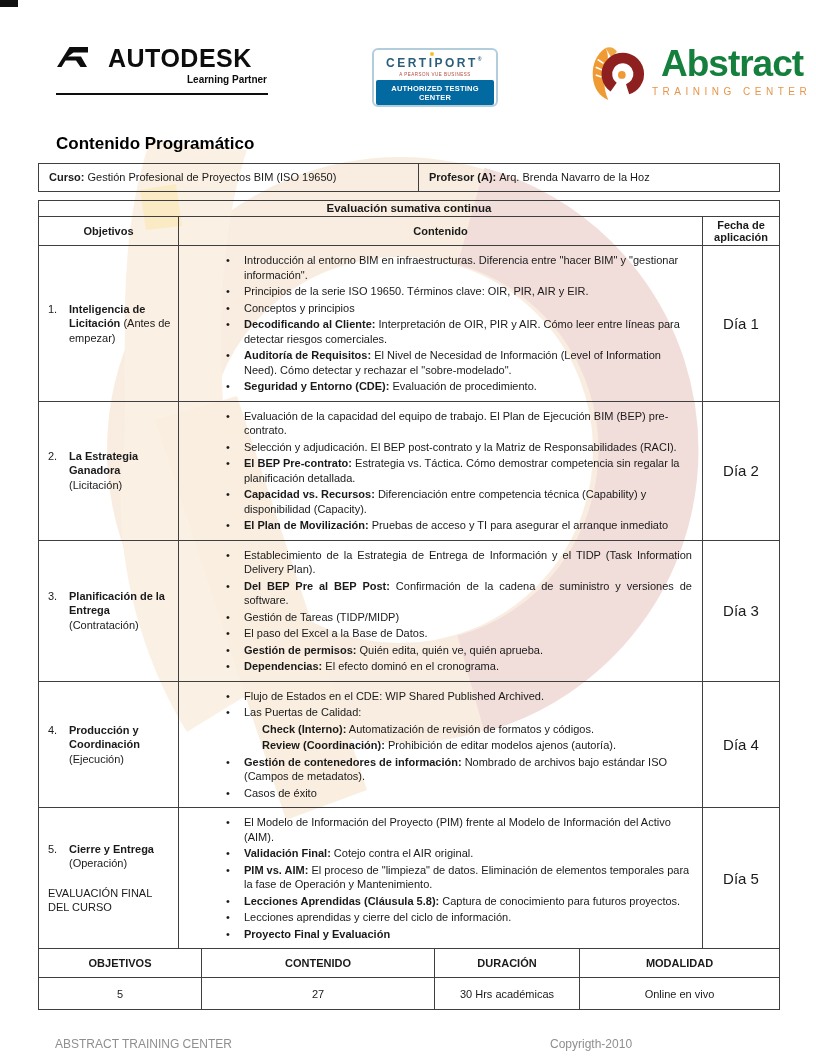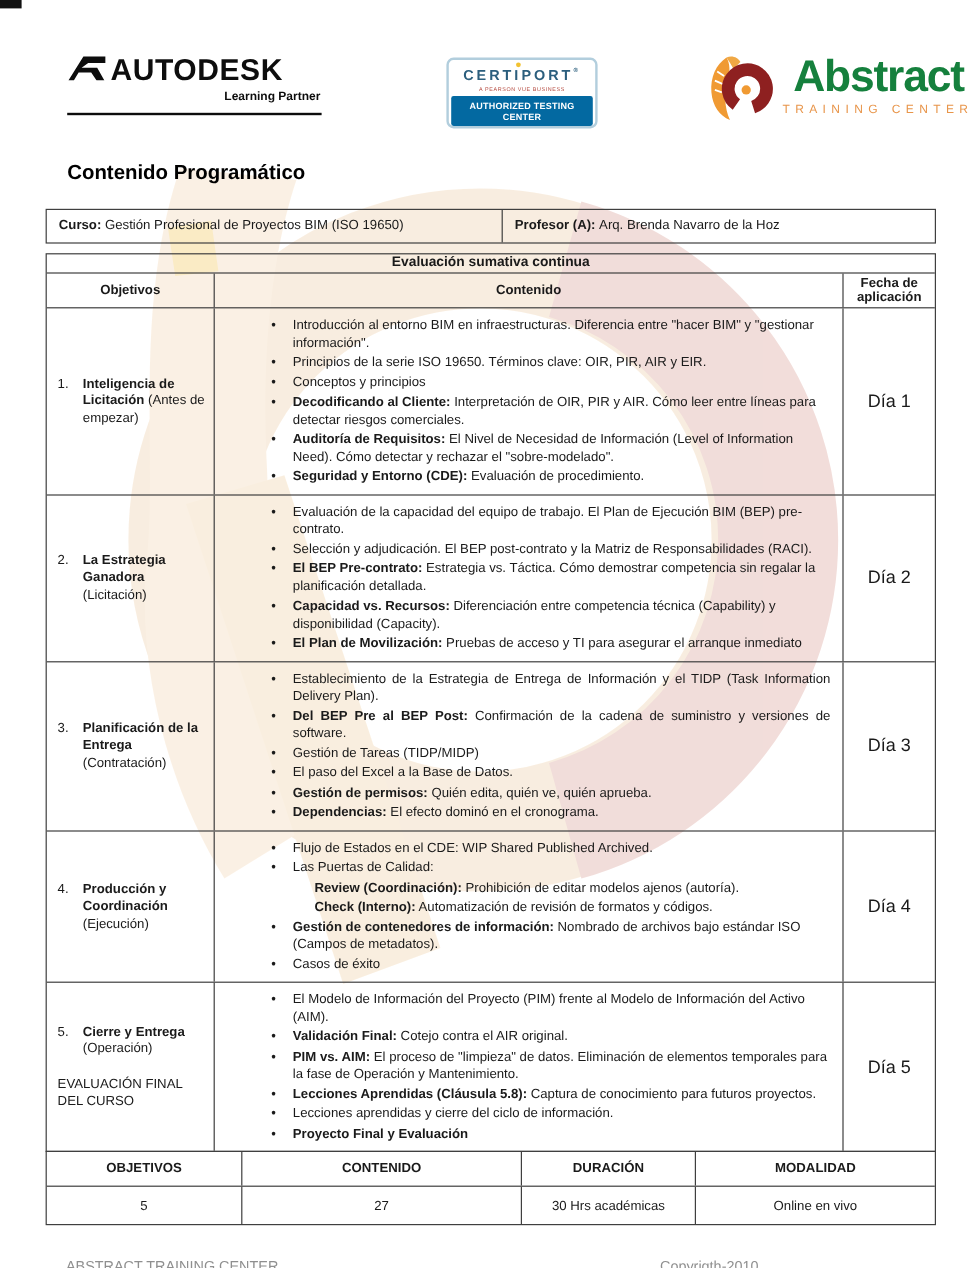--- a/index.html
+++ b/index.html
@@ -5,21 +5,21 @@
   html,body{margin:0;padding:0;background:#e9e9e9;}
   .page{width:816px;height:1057px;background:#ffffff;position:relative;overflow:hidden;
         font-family:"Liberation Sans", sans-serif;color:#1a1a1a;margin:0 auto;}
   .wm{position:absolute;top:0;left:0;z-index:0;pointer-events:none;}
   .content{position:relative;z-index:1;}
   .scan-artifact{position:absolute;top:0;left:0;width:18px;height:7px;background:#111;z-index:2;}
 
   
   .header{position:relative;height:72px;margin-top:45px;}
   .autodesk{position:absolute;left:56px;top:1px;width:212px;}
-  .ad-row{display:flex;align-items:flex-end;gap:4px;}
+  .ad-row{display:flex;align-items:flex-start;gap:20px;}
   .ad-name{font-size:25px;font-weight:800;letter-spacing:0.5px;color:#0d0d0d;line-height:1;}
   .ad-sub{text-align:right;font-weight:700;font-size:10px;color:#0d0d0d;margin-top:3px;padding-right:1px;}
   .ad-rule{border-top:2px solid #0d0d0d;margin-top:8px;}
 
   .certiport{position:absolute;left:372px;top:3px;width:126px;height:59px;box-sizing:border-box;
              border:2px solid #b2cedd;border-radius:6px;background:#fff;display:flex;flex-direction:column;}
   .cp-name{text-align:center;margin-top:7px;font-size:12px;font-weight:700;letter-spacing:2.5px;color:#2b5e7d;line-height:1;}
   .cp-i{position:relative;}
   .cp-i::before{content:"";position:absolute;top:-4px;left:1px;width:4px;height:4px;border-radius:50%;background:#f2c230;}
   .cp-reg{font-size:5px;vertical-align:top;}
@@ -29,21 +29,21 @@
 
   .abstract{position:absolute;left:588px;top:0;display:flex;align-items:flex-start;}
   .ab-text{margin-left:2px;}
   .ab-name{font-size:37px;font-weight:700;color:#15803d;line-height:1;letter-spacing:-1px;margin-left:13px;}
   .ab-sub{font-size:10px;color:#e8954a;letter-spacing:4.5px;margin-top:4px;padding-left:4px;white-space:nowrap;}
 
   
   .doc-title{font-size:17px;font-weight:bold;color:#000;margin:17px 0 0 56px;}
 
   
-  .info-table{display:flex;margin:20px 36px 0 38px;border:1px solid #3f3f3f;background:transparent;}
+  .info-table{display:flex;margin:9px 36px 0 38px;border:1px solid #3f3f3f;background:transparent;}
   .info-cell{padding:6px 8px 7px 10px;font-size:11px;line-height:14px;box-sizing:border-box;}
   .info-cell b{margin-right:3px;}
   .info-cell-curso{width:380px;border-right:1px solid #3f3f3f;}
   .info-cell-prof{flex:1;}
 
   
   .main-table{margin:8px 36px 0 38px;border:1px solid #3f3f3f;background:transparent;}
   .banner{border-bottom:1px solid #3f3f3f;text-align:center;font-weight:bold;font-size:11.5px;padding:1px 0 2px 0;}
   .hrow{display:flex;border-bottom:1px solid #3f3f3f;}
   .hcell{font-weight:bold;font-size:11px;display:flex;align-items:center;justify-content:center;text-align:center;box-sizing:border-box;}
@@ -275,25 +275,25 @@
               <div class="bullet">
                 <span class="mark">•</span>
                 <div class="btext">Flujo de Estados en el CDE: WIP Shared Published Archived.</div>
               </div>
               <div class="bullet">
                 <span class="mark">•</span>
                 <div class="btext">Las Puertas de Calidad:</div>
               </div>
               <div class="bullet indent">
                 <span class="mark">•</span>
+                <div class="btext"><b>Check (Interno):</b> Automatización de revisión de formatos y códigos.</div>
+              </div>
+              <div class="bullet indent">
+                <span class="mark">•</span>
                 <div class="btext"><b>Review (Coordinación):</b> Prohibición de editar modelos ajenos (autoría).</div>
-              </div>
-              <div class="bullet indent">
-                <span class="mark">•</span>
-                <div class="btext"><b>Check (Interno):</b> Automatización de revisión de formatos y códigos.</div>
               </div>
               <div class="bullet">
                 <span class="mark">•</span>
                 <div class="btext"><b>Gestión de contenedores de información:</b> Nombrado de archivos bajo estándar ISO (Campos de metadatos).</div>
               </div>
               <div class="bullet">
                 <span class="mark">•</span>
                 <div class="btext">Casos de éxito</div>
               </div>
             </div>

